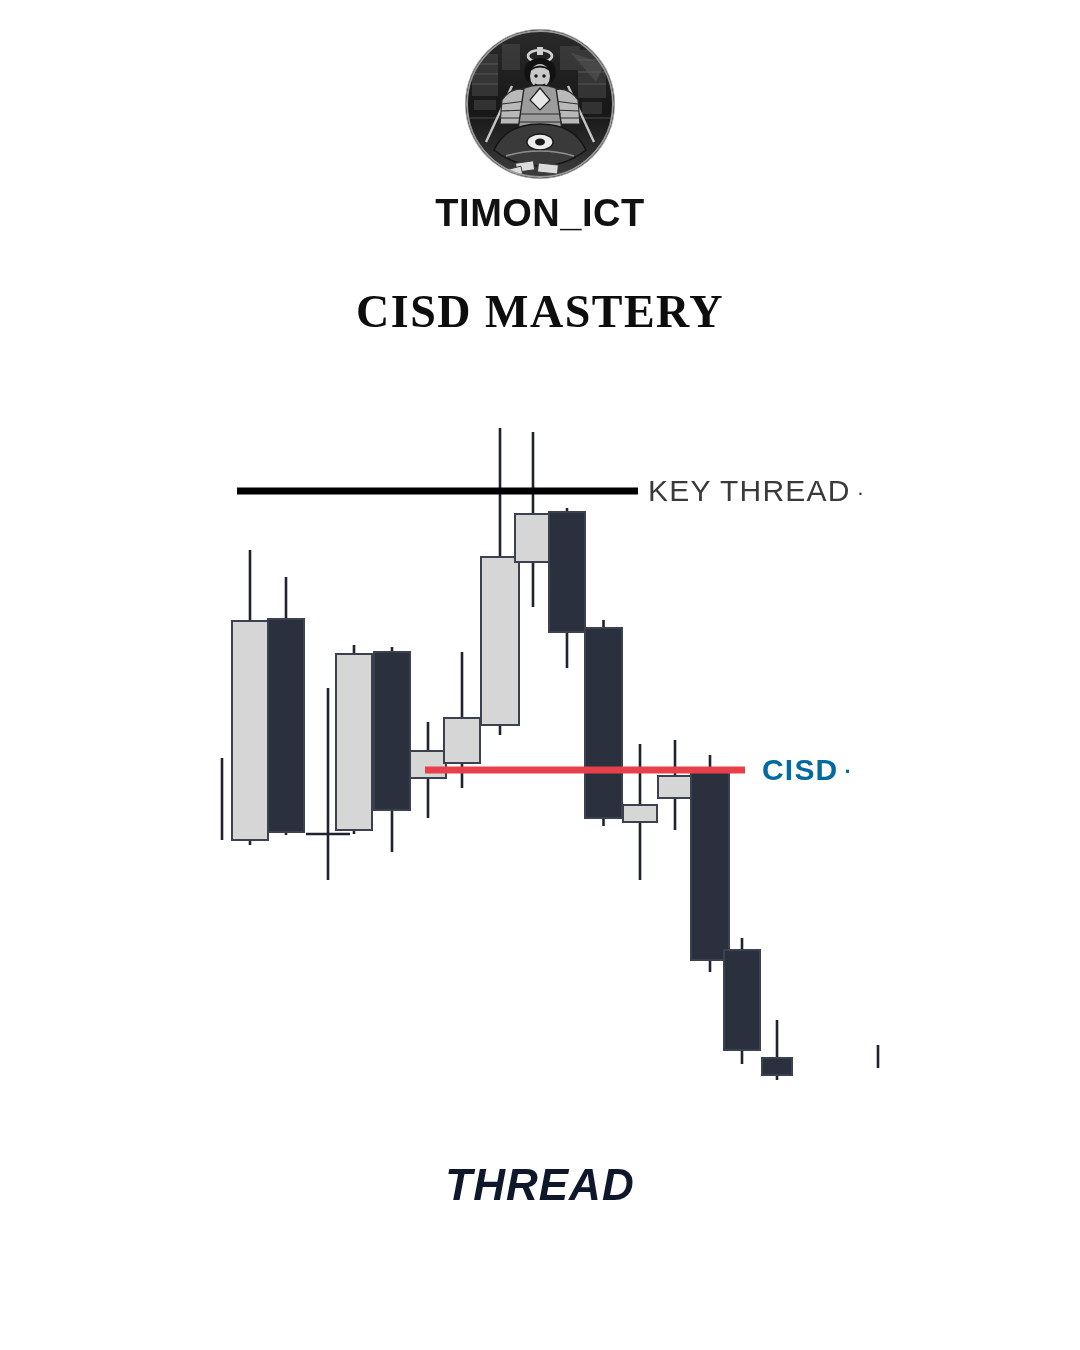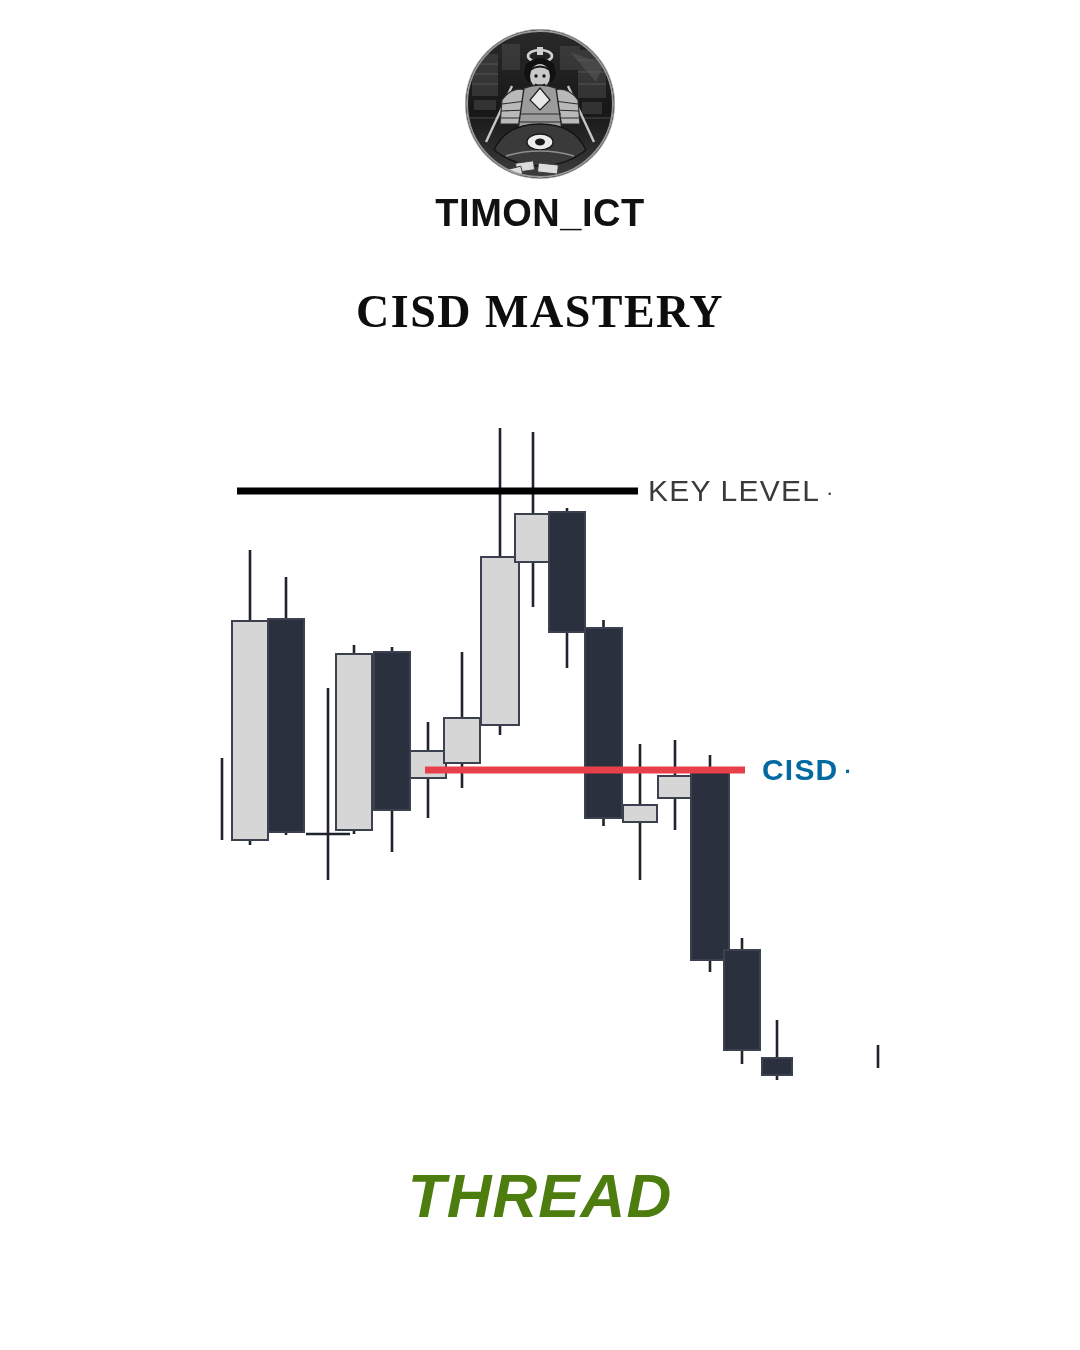--- a/index.html
+++ b/index.html
@@ -106,23 +106,23 @@
   
   .footer {
     position: absolute;
     left: 0;
     top: 1160px;
     width: 1080px;
     text-align: center;
     font-family: "Liberation Sans", sans-serif;
     font-weight: 700;
     font-style: italic;
-    font-size: 62px;
+    font-size: 44px;
     letter-spacing: 1px;
-    color: #4d7c0f;
+    color: #0f172a;
   }
 </style>
 </head>
 <body>
 
 <div class="page">
 
   <div class="avatar-wrap">
     <div class="avatar">
       <svg viewBox="0 0 148 148">
@@ -251,21 +251,21 @@
           <line x1="878" x2="878" y1="635" y2="658" stroke="#1f232e" stroke-width="2.6"></line>
         </g>
       <g id="levels-layer">
           <line x1="237" x2="638" y1="81" y2="81" stroke="#000000" stroke-width="7" stroke-linecap="butt"></line>
           <line x1="425" x2="745" y1="360" y2="360" stroke="#e8404a" stroke-width="7" stroke-linecap="butt"></line>
         </g>
     </svg>
   </div>
 
   <div class="lvl-label" id="key-level-label">
-    <span>KEY LEVEL</span><span class="lvl-dot">·</span>
+    <span>KEY THREAD</span><span class="lvl-dot">·</span>
   </div>
 
   <div class="lvl-label" id="cisd-label">
     <span>CISD</span><span class="lvl-dot">·</span>
   </div>
 
   <div class="footer">THREAD</div>
 
 </div>
 

